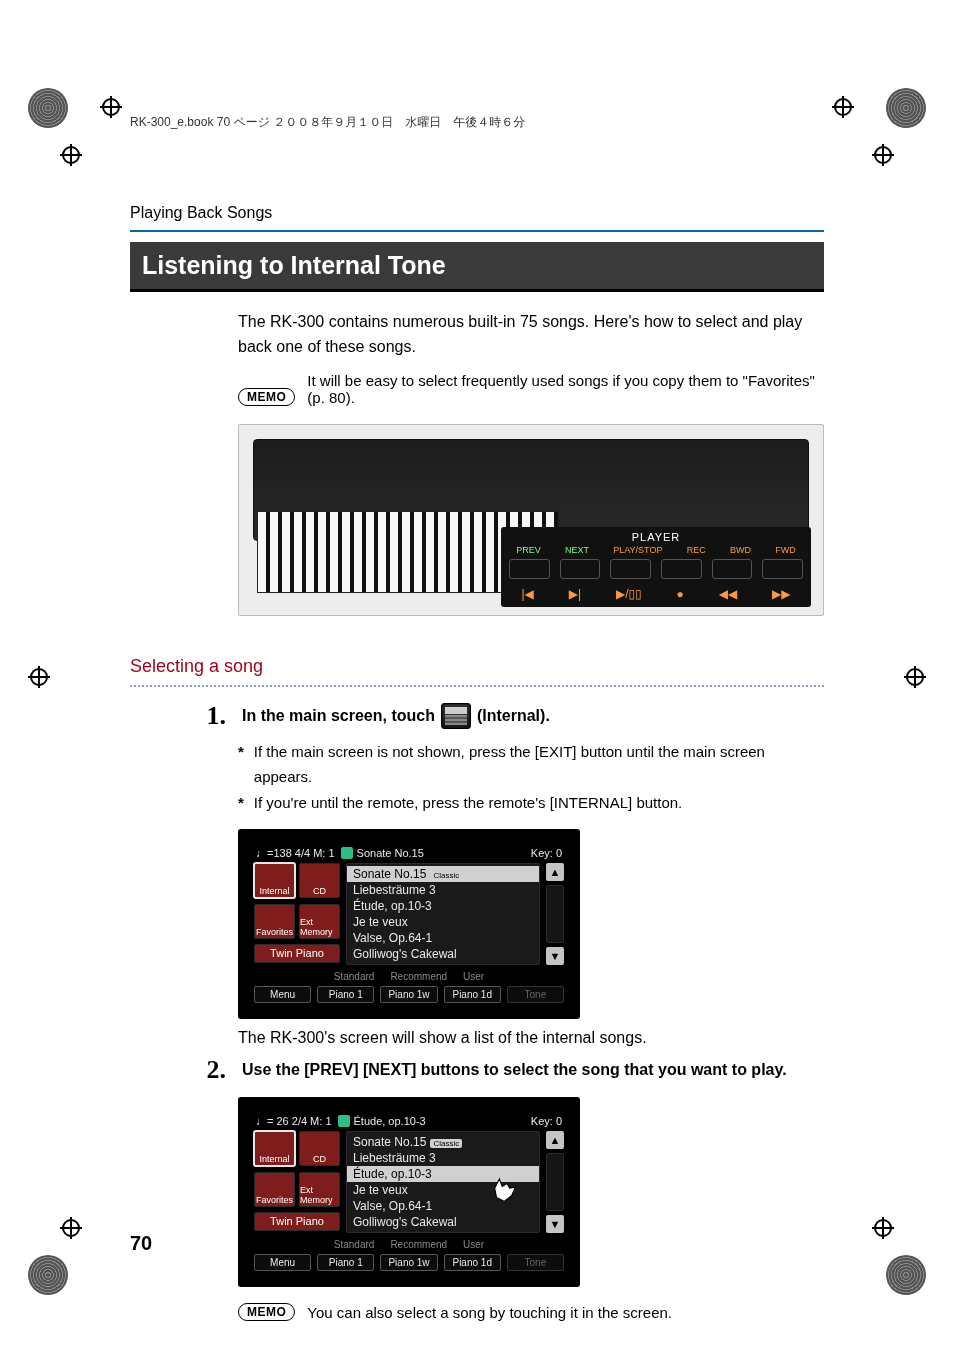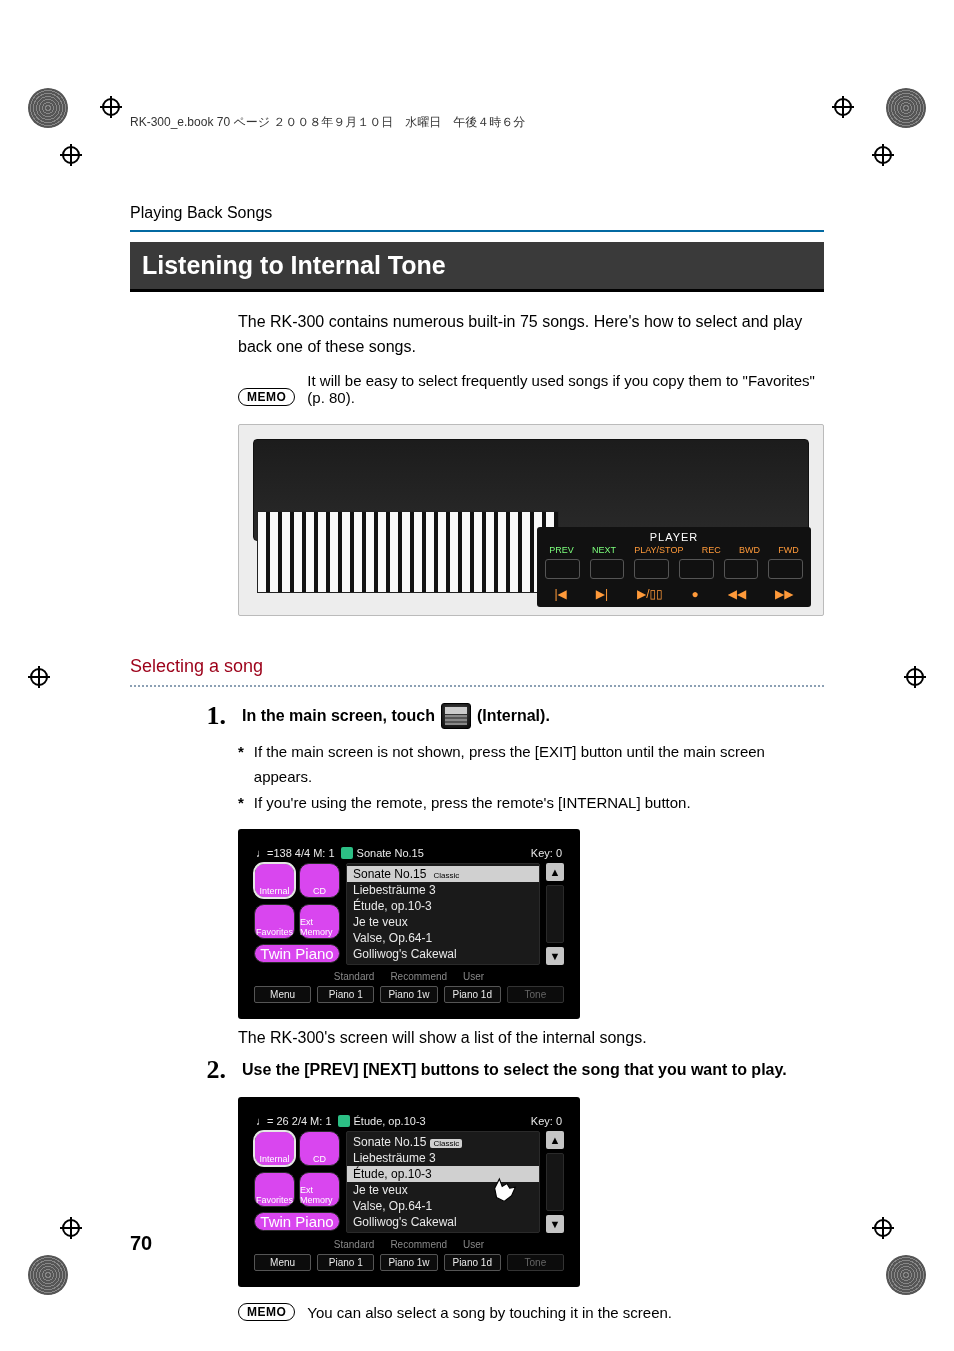--- a/index.html
+++ b/index.html
@@ -36,21 +36,21 @@
 
   .banner{background:var(--panel);color:#fff;padding:9px 12px;font-size:25px;font-weight:700;border-bottom:3px solid #000}
   .intro{margin:18px 0 12px 108px;font-size:16px;line-height:1.55}
   .memo-row{display:flex;align-items:flex-end;gap:12px;margin-left:108px;font-size:15px}
   .memo-badge{border:1.5px solid #000;border-radius:12px;padding:1px 8px;font-weight:800;font-size:12px;display:inline-flex;align-items:center;justify-content:center;letter-spacing:.5px}
 
   
   .photo{margin:18px 0 0 108px;height:190px;position:relative;background:#ededed;border:1px solid #bbb;border-radius:2px;overflow:hidden}
   .photo .kbd{position:absolute;left:14px;right:14px;top:14px;height:100px;border-radius:4px;background:linear-gradient(#1c1c1c,#2a2a2a);border:1px solid #111}
   .photo .keys{position:absolute;left:18px;top:86px;width:300px;height:80px;background:repeating-linear-gradient(90deg,#f8f8f8 0 8px,#111 8px 12px);border:1px solid #222}
-  .photo .zoom{position:absolute;right:12px;bottom:8px;width:274px;height:80px;background:#111;border-radius:3px}
+  .photo .zoom{position:absolute;right:12px;bottom:8px;width:310px;height:80px;background:#111;border-radius:3px}
   .photo .zoom .lbl{position:absolute;top:4px;left:50%;transform:translateX(-50%);font-size:11px;color:#fff;letter-spacing:1px}
   .photo .zoom .row{position:absolute;left:8px;right:8px;display:flex;gap:10px;justify-content:space-around}
   .photo .zoom .row.names{top:18px;font-size:9px;color:#ff9a3a}
   .photo .zoom .row.names span:nth-child(-n+2){color:#7cff7c}
   .photo .zoom .row.keys2{top:32px}
   .photo .zoom .row.keys2 span{flex:1;height:18px;border:1px solid #555;border-radius:3px;display:block}
   .photo .zoom .row.glyphs{bottom:6px;color:#ff9a3a;font-size:12px}
 
   .h3{color:var(--accent);font-weight:400;font-size:18px;margin-top:40px}
   .dotline{height:0;border-top:2px dotted var(--dotted);margin:8px 0 16px}
@@ -66,23 +66,23 @@
   .notes .ast{display:flex;gap:10px}
   .notes .ast::before{content:"*";font-weight:700}
   .caption{margin:10px 0 0 108px;font-size:16px}
 
   
   .lcd{margin:14px 0 0 108px;width:310px;background:#000;border-radius:3px;padding:16px;color:#e9e9e9;font-family:Verdana,Arial,sans-serif;font-size:12px}
   .lcd .top{display:flex;justify-content:space-between;align-items:center;gap:6px;font-size:11px;padding:2px 2px 4px}
   .lcd .top .icon{display:inline-block;width:12px;height:12px;background:#2cbf85;border-radius:2px}
   .lcd .grid{display:flex;gap:6px}
   .lcd .left{display:grid;grid-template-columns:1fr 1fr;gap:4px;width:86px}
-  .lcd .cell{background:#d946ef;border:1px solid #2a2a2a;border-radius:10px;height:32px;display:flex;align-items:flex-end;justify-content:center;font-size:9px;color:#fff;position:relative;padding-bottom:1px}
+  .lcd .cell{background:#7f1d1d;border:1px solid #2a2a2a;border-radius:2px;height:32px;display:flex;align-items:flex-end;justify-content:center;font-size:9px;color:#fff;position:relative;padding-bottom:1px}
   .lcd .cell.active{outline:2px solid #e5e5e5;outline-offset:-1px}
-  .lcd .twin{grid-column:span 2;height:16px;align-items:center;font-size:15px}
+  .lcd .twin{grid-column:span 2;height:16px;align-items:center;font-size:11px}
   .lcd .list{flex:1;background:#1a1a1a;border:1px solid #2a2a2a;border-radius:2px;padding:2px 0}
   .lcd .list div{padding:1px 6px;white-space:nowrap;overflow:hidden;text-overflow:ellipsis}
   .lcd .list .sel{background:#d0d0d0;color:#000}
   .lcd .scroll{width:18px;display:flex;flex-direction:column;gap:4px}
   .lcd .scroll span{flex:0 0 18px;background:#c5c5c5;color:#000;display:flex;align-items:center;justify-content:center;border-radius:2px;font-size:11px}
   .lcd .scroll .track{flex:1;background:#151515;border:1px solid #2a2a2a;border-radius:2px}
   .lcd .tabs{display:flex;gap:16px;justify-content:center;font-size:10px;color:#888;margin-top:6px}
   .lcd .btns{display:flex;gap:6px;margin-top:4px}
   .lcd .btns span{flex:1;text-align:center;background:#0c0c0c;border:1px solid #555;border-radius:2px;padding:2px 0;font-size:10px}
   .lcd .btns span.dim{color:#666;border-color:#333}
@@ -185,21 +185,21 @@
         <span>In the main screen, touch</span>
         <span class="internal-chip"></span>
         <span>(Internal).</span>
       </div>
     </div>
     <div class="notes">
       <div class="ast">
           <span>If the main screen is not shown, press the [EXIT] button until the main screen appears.</span>
         </div>
       <div class="ast">
-          <span>If you're using the remote, press the remote's [INTERNAL] button.</span>
+          <span>If you're until the remote, press the remote's [INTERNAL] button.</span>
         </div>
     </div>
 
     <div class="lcd">
       <div class="top">
         <span>♩=138   4/4   M:   1</span>
         <span style="flex:1;display:flex;gap:4px;align-items:center">
           <span class="icon"></span>
           <span>Sonate No.15</span>
         </span>

